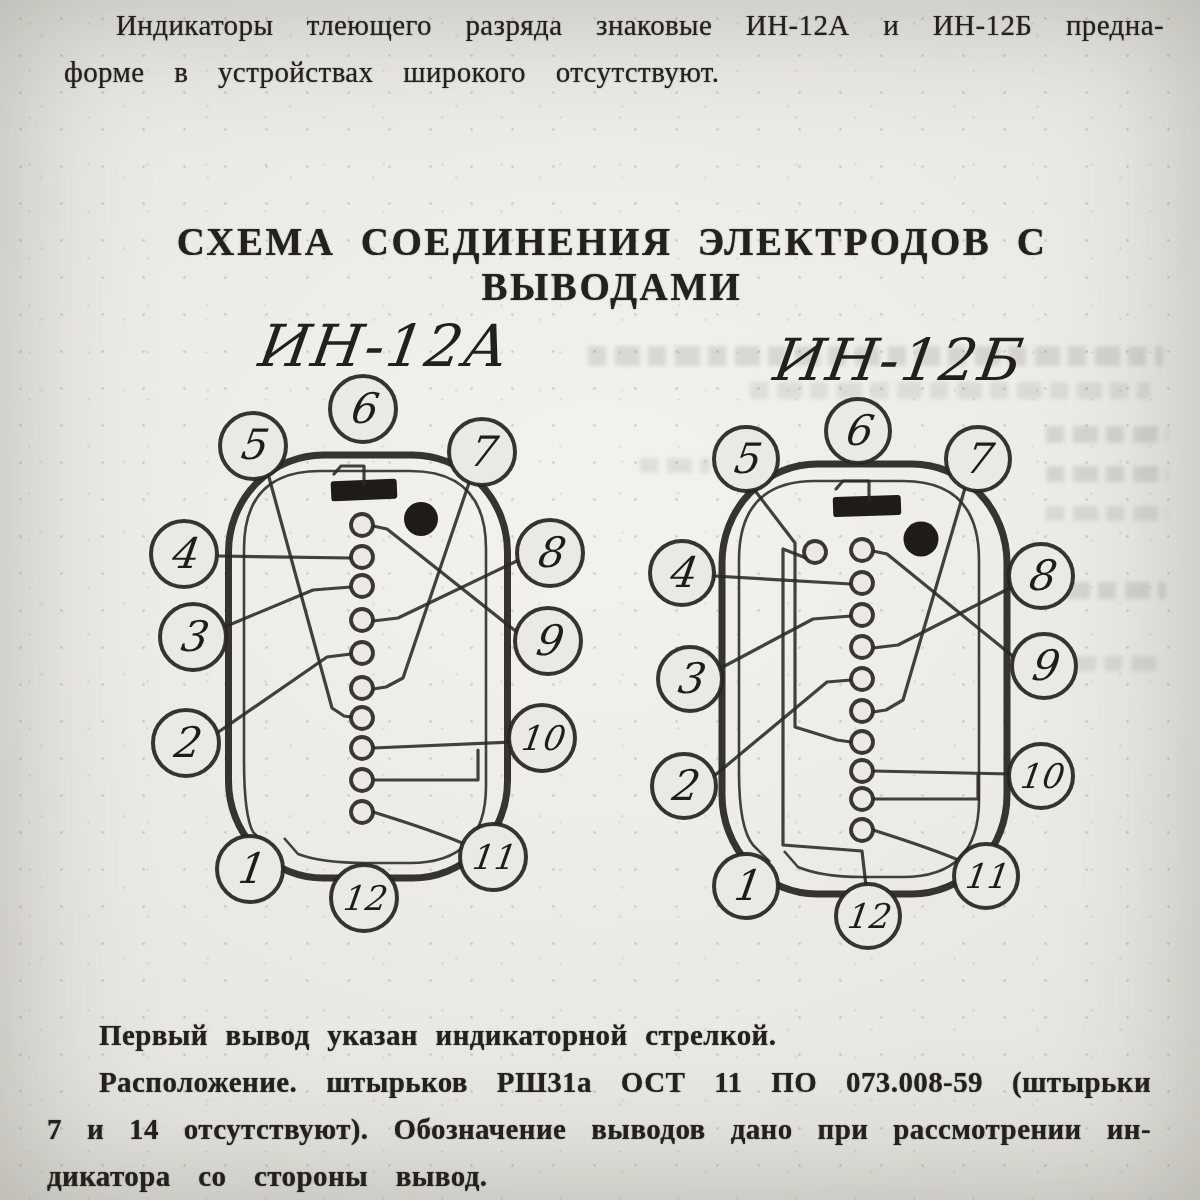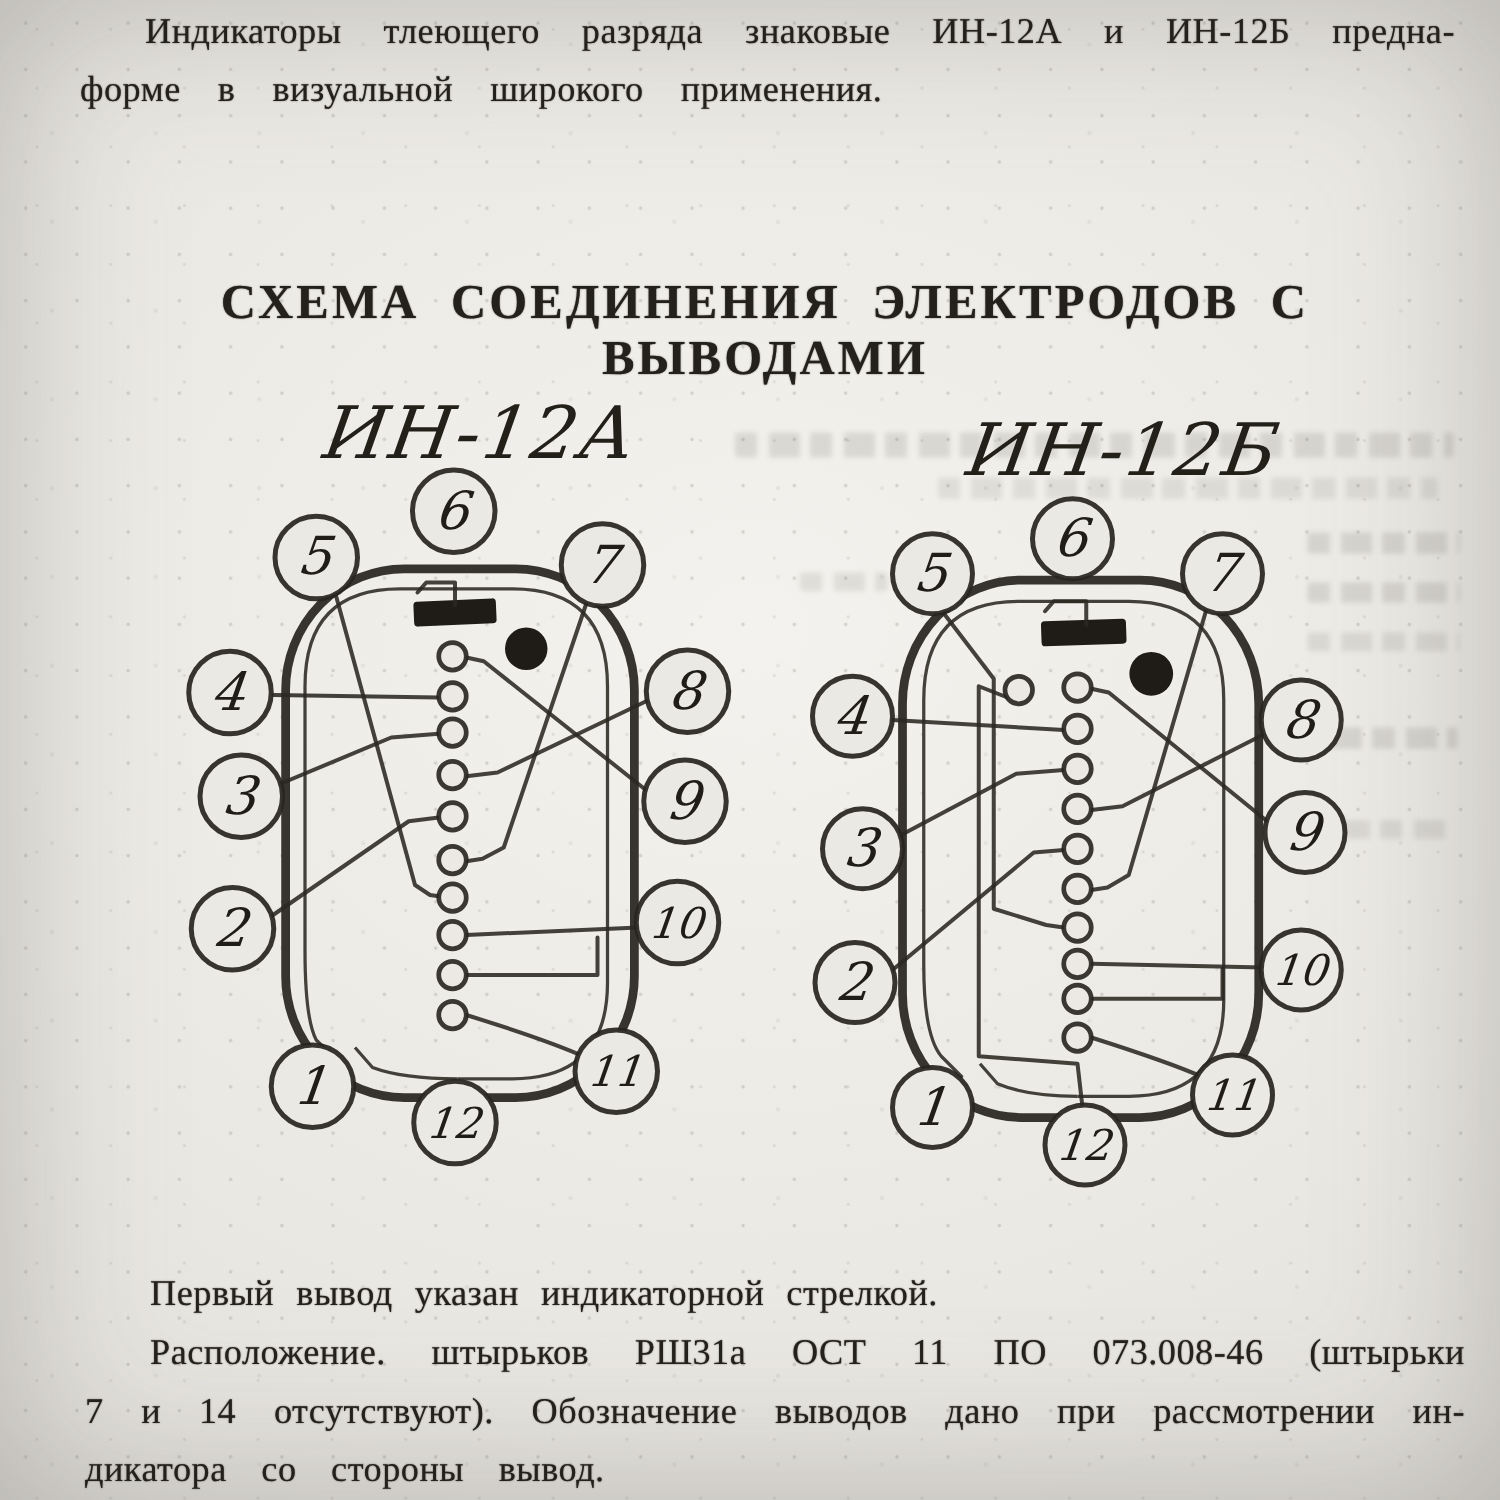--- a/index.html
+++ b/index.html
@@ -45,21 +45,21 @@
   <div class="ghost" style="left:750px;top:382px;width:400px;height:17px;opacity:.11;"></div>
   <div class="ghost" style="left:1046px;top:426px;width:122px;height:17px;"></div>
   <div class="ghost" style="left:640px;top:458px;width:70px;height:15px;opacity:.12;"></div>
   <div class="ghost" style="left:1046px;top:466px;width:122px;height:16px;"></div>
   <div class="ghost" style="left:1046px;top:506px;width:122px;height:15px;opacity:.12;"></div>
   <div class="ghost" style="left:1038px;top:582px;width:128px;height:17px;"></div>
   <div class="ghost" style="left:1044px;top:656px;width:120px;height:15px;opacity:.12;"></div>
 
   <div class="txt" style="left:64px;top:2px;width:1100px;">
     <div class="jl indent">Индикаторы тлеющего разряда знаковые ИН-12А и ИН-12Б предна-</div>
-    <div style="word-spacing:22px;">форме в визуальной широкого применения.</div>
+    <div style="word-spacing:22px;">форме в устройствах широкого отсутствуют.</div>
   </div>
 
   <div class="heading">СХЕМА СОЕДИНЕНИЯ ЭЛЕКТРОДОВ С ВЫВОДАМИ</div>
 
   <svg class="diag" width="1200" height="1200" viewBox="0 0 1200 1200">
 
     <g>
       <text class="ttl" transform="translate(382,366) skewX(-9)">ИН-12А</text>
 
       <rect class="ol" x="228.5" y="455" width="279" height="423" rx="95" ry="97"></rect>
@@ -231,20 +231,20 @@
           <circle class="pinc" cx="868" cy="916" r="32"></circle>
           <text class="pd pd2" transform="translate(868,928) skewX(-9)">12</text>
         </g>
       <g>
           <circle class="pinc" cx="986" cy="876" r="32"></circle>
           <text class="pd pd2" transform="translate(986,888) skewX(-9)">11</text>
         </g>
     </g>
   </svg>
 
-  <div class="txt" style="left:68px;top:1012px;width:1104px;">
+  <div class="txt" style="left:47px;top:1012px;width:1104px;font-weight:bold;">
     <div class="indent" style="word-spacing:10px;">Первый вывод указан индикаторной стрелкой.</div>
-    <div class="jl indent">Расположение. штырьков РШ31а ОСТ 11 ПО 073.008-46 (штырьки</div>
+    <div class="jl indent">Расположение. штырьков РШ31а ОСТ 11 ПО 073.008-59 (штырьки</div>
     <div class="jl">7 и 14 отсутствуют). Обозначение выводов дано при рассмотрении ин-</div>
     <div style="word-spacing:20px;">дикатора со стороны вывод.</div>
   </div>
 
 </div>
 
 </body></html>

